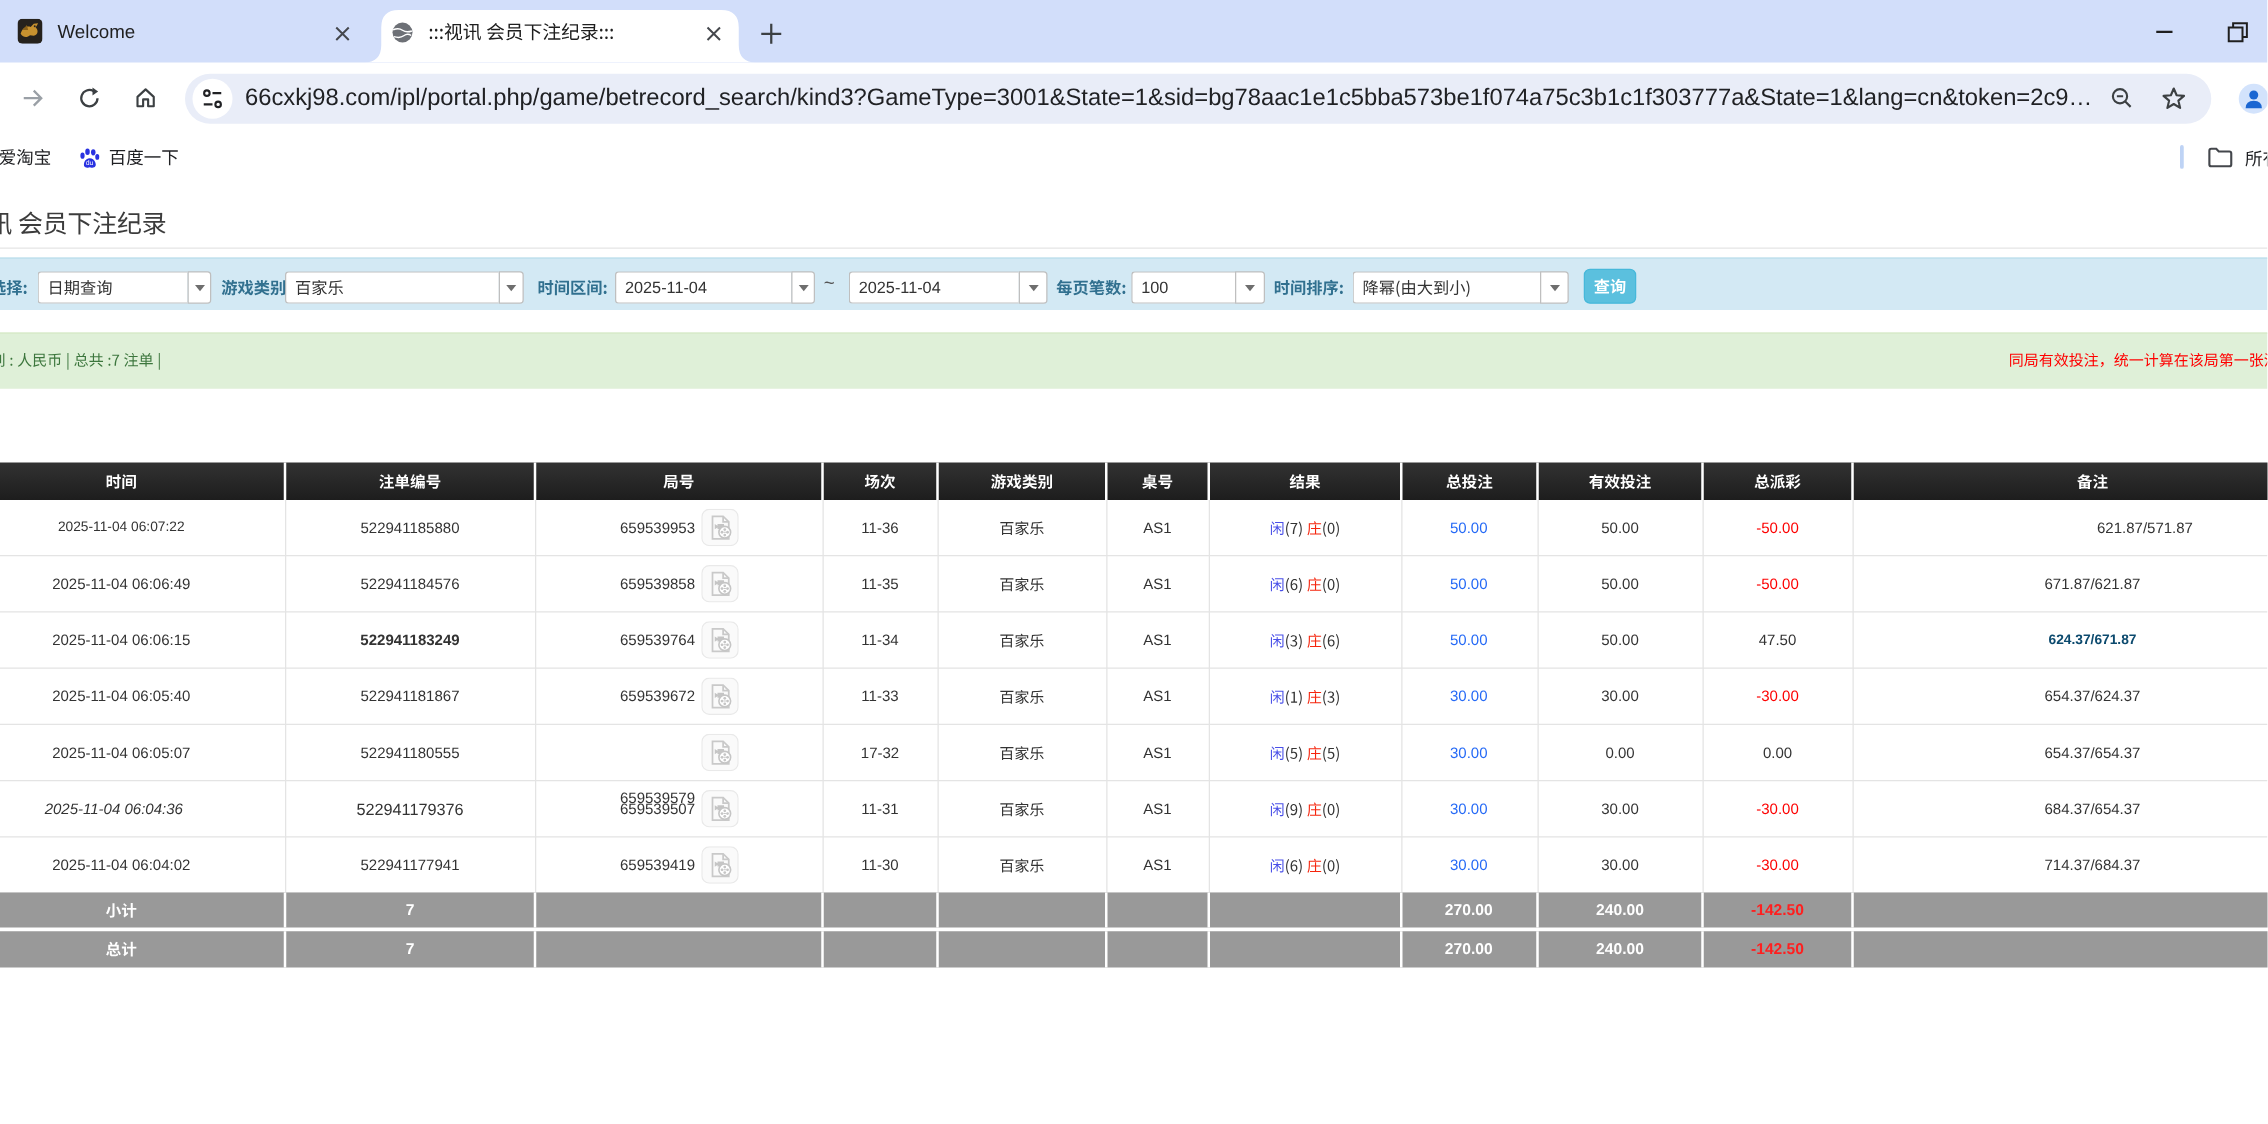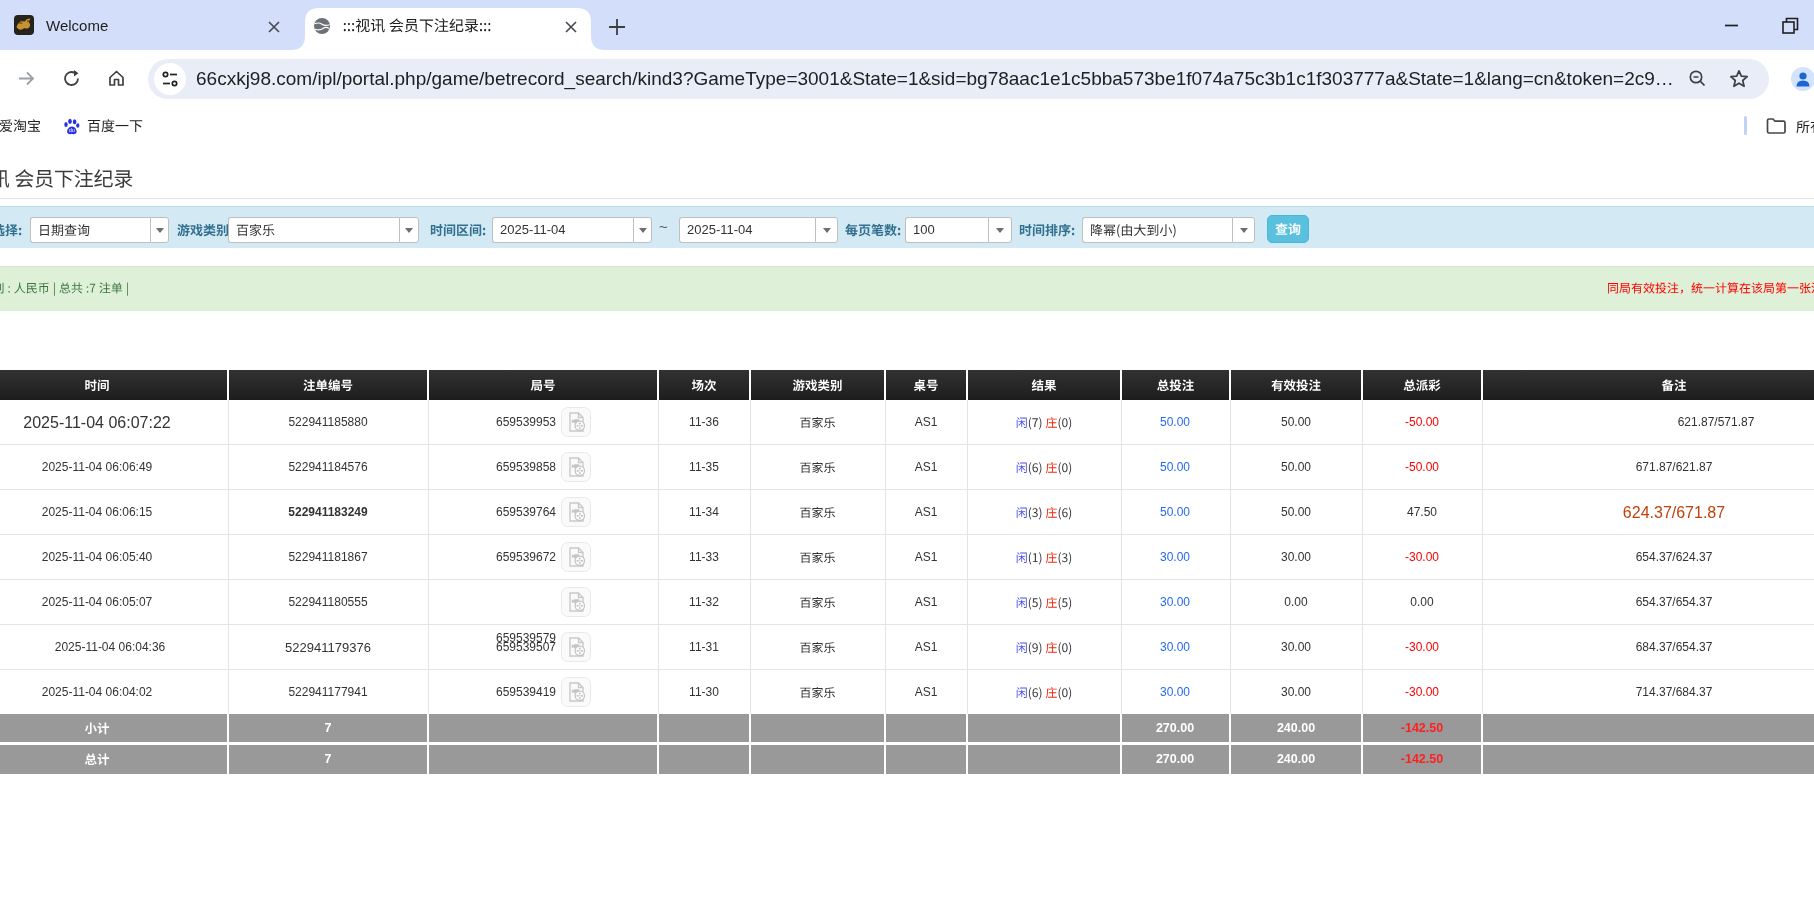--- a/index.html
+++ b/index.html
@@ -119,21 +119,21 @@
 <div style="position:absolute;left:228px;top:400px;width:1px;height:314px;background:#e4e4e4"></div>
 <div style="position:absolute;left:428px;top:400px;width:1px;height:314px;background:#e4e4e4"></div>
 <div style="position:absolute;left:658px;top:400px;width:1px;height:314px;background:#e4e4e4"></div>
 <div style="position:absolute;left:750px;top:400px;width:1px;height:314px;background:#e4e4e4"></div>
 <div style="position:absolute;left:885px;top:400px;width:1px;height:314px;background:#e4e4e4"></div>
 <div style="position:absolute;left:967px;top:400px;width:1px;height:314px;background:#e4e4e4"></div>
 <div style="position:absolute;left:1121px;top:400px;width:1px;height:314px;background:#e4e4e4"></div>
 <div style="position:absolute;left:1230px;top:400px;width:1px;height:314px;background:#e4e4e4"></div>
 <div style="position:absolute;left:1362px;top:400px;width:1px;height:314px;background:#e4e4e4"></div>
 <div style="position:absolute;left:1482px;top:400px;width:1px;height:314px;background:#e4e4e4"></div>
-<div style="position:absolute;left:97px;transform:translateX(-50%);top:400px;height:47px;line-height:45px;font-size:16px;color:#333;font-weight:normal;white-space:nowrap;">2025-11-04 06:07:22</div>
+<div style="position:absolute;left:97px;transform:translateX(-50%);top:400px;height:47px;line-height:45px;font-size:11px;color:#333;font-weight:normal;white-space:nowrap;">2025-11-04 06:07:22</div>
 <div style="position:absolute;left:328px;transform:translateX(-50%);top:400px;height:45px;line-height:45px;font-size:12px;color:#333;font-weight:normal;white-space:nowrap;">522941185880</div>
 <div style="position:absolute;left:526px;transform:translateX(-50%);top:400px;height:45px;line-height:45px;font-size:12px;color:#333;font-weight:normal;white-space:nowrap;">659539953</div>
 <svg width="30" height="30" viewBox="0 0 30 30" style="position:absolute;left:561px;top:407px">
     <rect x="0.5" y="0.5" width="29" height="29" rx="6" fill="#fafafa" stroke="#e9e9e9"></rect>
     <path d="M9 6 L17.5 6 L22 10.5 L22 24 L9 24 Z" fill="none" stroke="#c9c9c9" stroke-width="1.4"></path>
     <path d="M17.5 6 L17.5 10.5 L22 10.5" fill="none" stroke="#c9c9c9" stroke-width="1.4"></path>
     <path d="M10.8 12.2 L13 13.6 L13 12.2 L18.2 12.2 L18.2 16.2 L13 16.2 L13 14.9 L10.8 16.3 Z" fill="#c5c5c5"></path>
     <circle cx="18.8" cy="18.8" r="4.7" fill="#fff" stroke="#c5c5c5" stroke-width="1.3"></circle>
     <circle cx="18.8" cy="16.6" r="1.1" fill="#c5c5c5"></circle>
     <circle cx="16.6" cy="18.8" r="1.1" fill="#c5c5c5"></circle>
@@ -181,21 +181,21 @@
     <circle cx="16.6" cy="18.8" r="1.1" fill="#c5c5c5"></circle>
     <circle cx="21" cy="18.8" r="1.1" fill="#c5c5c5"></circle>
     <circle cx="18.8" cy="21" r="1.1" fill="#c5c5c5"></circle>
     <path d="M17.9 18.8 L19.7 18.8" stroke="#c5c5c5" stroke-width="0.8"></path>
   </svg>
 <div style="position:absolute;left:704px;transform:translateX(-50%);top:490px;height:45px;line-height:45px;font-size:12px;color:#333;font-weight:normal;white-space:nowrap;">11-34</div>
 <div style="position:absolute;left:926px;transform:translateX(-50%);top:490px;height:45px;line-height:45px;font-size:12px;color:#333;font-weight:normal;white-space:nowrap;">AS1</div>
 <div style="position:absolute;left:1175px;transform:translateX(-50%);top:490px;height:45px;line-height:45px;font-size:12px;color:#2469f6;font-weight:normal;white-space:nowrap;">50.00</div>
 <div style="position:absolute;left:1296px;transform:translateX(-50%);top:490px;height:45px;line-height:45px;font-size:12px;color:#333;font-weight:normal;white-space:nowrap;">50.00</div>
 <div style="position:absolute;left:1422px;transform:translateX(-50%);top:490px;height:45px;line-height:45px;font-size:12px;color:#333;font-weight:normal;white-space:nowrap;">47.50</div>
-<div style="position:absolute;left:1674px;transform:translateX(-50%);top:490px;height:45px;line-height:45px;font-size:16px;color:#c2410c;font-weight:normal;white-space:nowrap;">624.37/671.87</div>
+<div style="position:absolute;left:1674px;transform:translateX(-50%);top:490px;height:45px;line-height:45px;font-size:11px;color:#0c4a6e;font-weight:bold;white-space:nowrap;">624.37/671.87</div>
 <div style="position:absolute;left:97px;transform:translateX(-50%);top:535px;height:45px;line-height:45px;font-size:12px;color:#333;font-weight:normal;white-space:nowrap;">2025-11-04 06:05:40</div>
 <div style="position:absolute;left:328px;transform:translateX(-50%);top:535px;height:45px;line-height:45px;font-size:12px;color:#333;font-weight:normal;white-space:nowrap;">522941181867</div>
 <div style="position:absolute;left:526px;transform:translateX(-50%);top:535px;height:45px;line-height:45px;font-size:12px;color:#333;font-weight:normal;white-space:nowrap;">659539672</div>
 <svg width="30" height="30" viewBox="0 0 30 30" style="position:absolute;left:561px;top:542px">
     <rect x="0.5" y="0.5" width="29" height="29" rx="6" fill="#fafafa" stroke="#e9e9e9"></rect>
     <path d="M9 6 L17.5 6 L22 10.5 L22 24 L9 24 Z" fill="none" stroke="#c9c9c9" stroke-width="1.4"></path>
     <path d="M17.5 6 L17.5 10.5 L22 10.5" fill="none" stroke="#c9c9c9" stroke-width="1.4"></path>
     <path d="M10.8 12.2 L13 13.6 L13 12.2 L18.2 12.2 L18.2 16.2 L13 16.2 L13 14.9 L10.8 16.3 Z" fill="#c5c5c5"></path>
     <circle cx="18.8" cy="18.8" r="4.7" fill="#fff" stroke="#c5c5c5" stroke-width="1.3"></circle>
     <circle cx="18.8" cy="16.6" r="1.1" fill="#c5c5c5"></circle>
@@ -218,27 +218,27 @@
     <path d="M9 6 L17.5 6 L22 10.5 L22 24 L9 24 Z" fill="none" stroke="#c9c9c9" stroke-width="1.4"></path>
     <path d="M17.5 6 L17.5 10.5 L22 10.5" fill="none" stroke="#c9c9c9" stroke-width="1.4"></path>
     <path d="M10.8 12.2 L13 13.6 L13 12.2 L18.2 12.2 L18.2 16.2 L13 16.2 L13 14.9 L10.8 16.3 Z" fill="#c5c5c5"></path>
     <circle cx="18.8" cy="18.8" r="4.7" fill="#fff" stroke="#c5c5c5" stroke-width="1.3"></circle>
     <circle cx="18.8" cy="16.6" r="1.1" fill="#c5c5c5"></circle>
     <circle cx="16.6" cy="18.8" r="1.1" fill="#c5c5c5"></circle>
     <circle cx="21" cy="18.8" r="1.1" fill="#c5c5c5"></circle>
     <circle cx="18.8" cy="21" r="1.1" fill="#c5c5c5"></circle>
     <path d="M17.9 18.8 L19.7 18.8" stroke="#c5c5c5" stroke-width="0.8"></path>
   </svg>
-<div style="position:absolute;left:704px;transform:translateX(-50%);top:580px;height:45px;line-height:45px;font-size:12px;color:#333;font-weight:normal;white-space:nowrap;">11-32</div>
+<div style="position:absolute;left:704px;transform:translateX(-50%);top:580px;height:45px;line-height:45px;font-size:12px;color:#333;font-weight:normal;white-space:nowrap;">17-32</div>
 <div style="position:absolute;left:926px;transform:translateX(-50%);top:580px;height:45px;line-height:45px;font-size:12px;color:#333;font-weight:normal;white-space:nowrap;">AS1</div>
 <div style="position:absolute;left:1175px;transform:translateX(-50%);top:580px;height:45px;line-height:45px;font-size:12px;color:#2469f6;font-weight:normal;white-space:nowrap;">30.00</div>
 <div style="position:absolute;left:1296px;transform:translateX(-50%);top:580px;height:45px;line-height:45px;font-size:12px;color:#333;font-weight:normal;white-space:nowrap;">0.00</div>
 <div style="position:absolute;left:1422px;transform:translateX(-50%);top:580px;height:45px;line-height:45px;font-size:12px;color:#333;font-weight:normal;white-space:nowrap;">0.00</div>
 <div style="position:absolute;left:1674px;transform:translateX(-50%);top:580px;height:45px;line-height:45px;font-size:12px;color:#333;font-weight:normal;white-space:nowrap;">654.37/654.37</div>
-<div style="position:absolute;left:110px;transform:translateX(-50%);top:625px;height:45px;line-height:45px;font-size:12px;color:#333;font-weight:normal;white-space:nowrap;">2025-11-04 06:04:36</div>
+<div style="position:absolute;left:91px;transform:translateX(-50%);top:625px;height:45px;line-height:45px;font-size:12px;color:#333;font-weight:normal;white-space:nowrap;font-style:italic;">2025-11-04 06:04:36</div>
 <div style="position:absolute;left:328px;transform:translateX(-50%);top:625px;height:45px;line-height:45px;font-size:13px;color:#333;font-weight:normal;white-space:nowrap;">522941179376</div>
 <div style="position:absolute;left:526px;transform:translateX(-50%);top:625px;height:45px;line-height:45px;font-size:12px;color:#333;font-weight:normal;white-space:nowrap;">659539507</div>
 <svg width="30" height="30" viewBox="0 0 30 30" style="position:absolute;left:561px;top:632px">
     <rect x="0.5" y="0.5" width="29" height="29" rx="6" fill="#fafafa" stroke="#e9e9e9"></rect>
     <path d="M9 6 L17.5 6 L22 10.5 L22 24 L9 24 Z" fill="none" stroke="#c9c9c9" stroke-width="1.4"></path>
     <path d="M17.5 6 L17.5 10.5 L22 10.5" fill="none" stroke="#c9c9c9" stroke-width="1.4"></path>
     <path d="M10.8 12.2 L13 13.6 L13 12.2 L18.2 12.2 L18.2 16.2 L13 16.2 L13 14.9 L10.8 16.3 Z" fill="#c5c5c5"></path>
     <circle cx="18.8" cy="18.8" r="4.7" fill="#fff" stroke="#c5c5c5" stroke-width="1.3"></circle>
     <circle cx="18.8" cy="16.6" r="1.1" fill="#c5c5c5"></circle>
     <circle cx="16.6" cy="18.8" r="1.1" fill="#c5c5c5"></circle>

